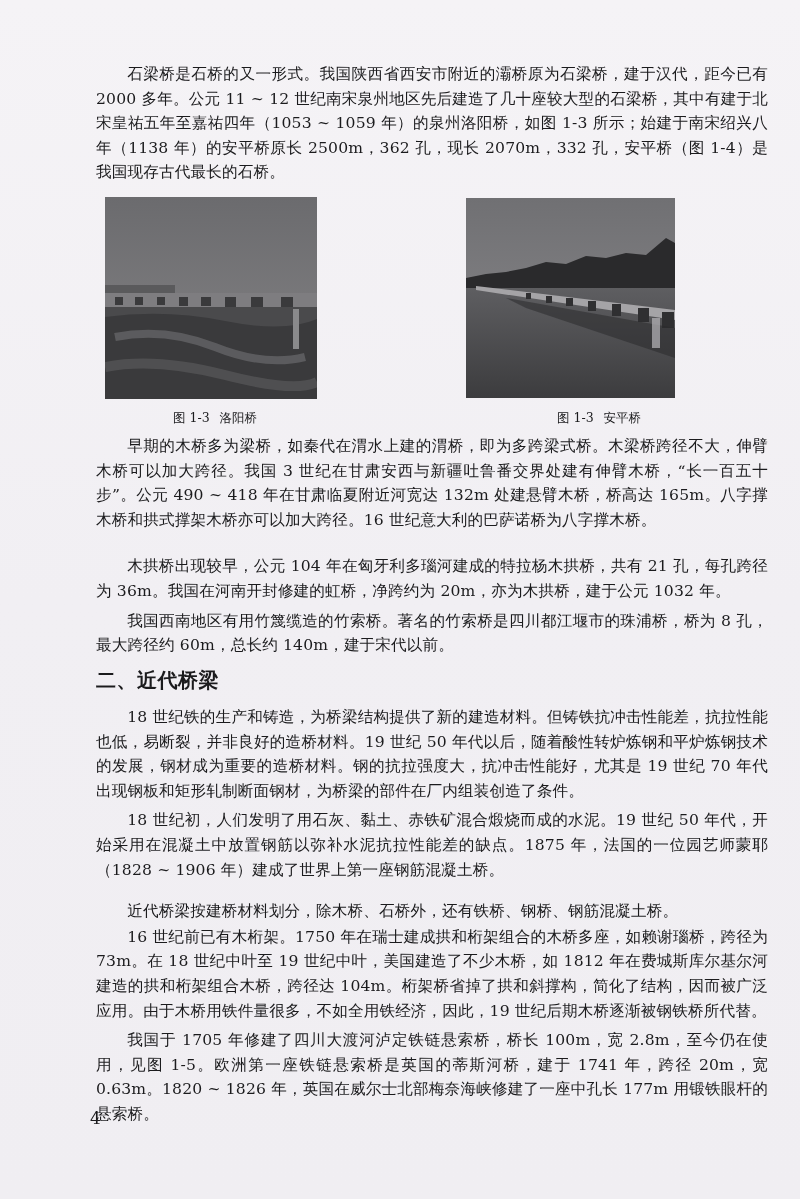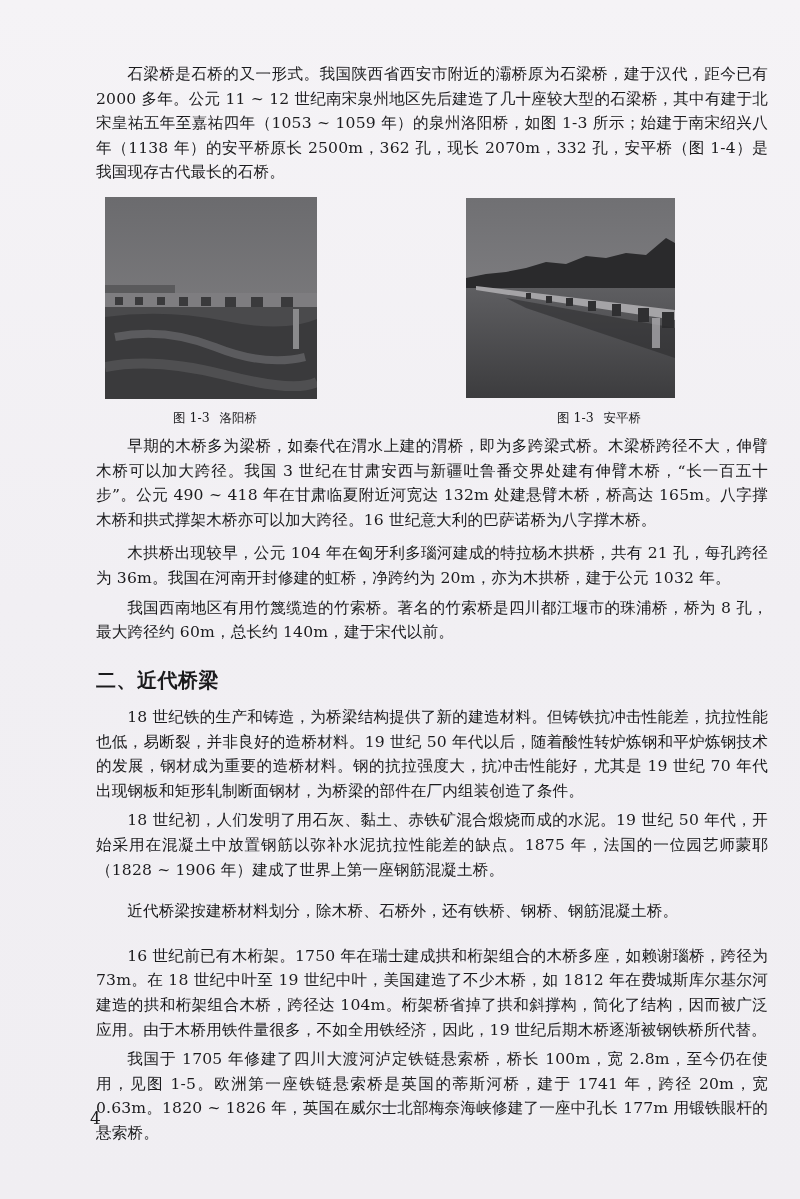--- a/index.html
+++ b/index.html
@@ -114,28 +114,28 @@
         <rect x="186" y="120" width="8" height="30" fill="#b8b7ba" opacity="0.7"></rect>
       </svg>
     </div>
     <div class="caption" style="left:557px; top:410px;">
       <span class="num">图 1-3</span><span>安平桥</span>
     </div>
   </div>
 
   <div class="text-block" style="top:434px;">
     <p class="para">早期的木桥多为梁桥，如秦代在渭水上建的渭桥，即为多跨梁式桥。木梁桥跨径不大，伸臂木桥可以加大跨径。我国 3 世纪在甘肃安西与新疆吐鲁番交界处建有伸臂木桥，“长一百五十步”。公元 490 ~ 418 年在甘肃临夏附近河宽达 132m 处建悬臂木桥，桥高达 165m。八字撑木桥和拱式撑架木桥亦可以加大跨径。16 世纪意大利的巴萨诺桥为八字撑木桥。</p>
-    <p class="para" style="margin-top:9px;">木拱桥出现较早，公元 104 年在匈牙利多瑙河建成的特拉杨木拱桥，共有 21 孔，每孔跨径为 36m。我国在河南开封修建的虹桥，净跨约为 20m，亦为木拱桥，建于公元 1032 年。</p>
+    <p class="para" style="margin-top:22px;">木拱桥出现较早，公元 104 年在匈牙利多瑙河建成的特拉杨木拱桥，共有 21 孔，每孔跨径为 36m。我国在河南开封修建的虹桥，净跨约为 20m，亦为木拱桥，建于公元 1032 年。</p>
     <p class="para" style="margin-top:5px;">我国西南地区有用竹篾缆造的竹索桥。著名的竹索桥是四川都江堰市的珠浦桥，桥为 8 孔，最大跨径约 60m，总长约 140m，建于宋代以前。</p>
   </div>
 
   <div class="heading">二、近代桥梁</div>
 
   <div class="text-block" style="top:705px;">
     <p class="para">18 世纪铁的生产和铸造，为桥梁结构提供了新的建造材料。但铸铁抗冲击性能差，抗拉性能也低，易断裂，并非良好的造桥材料。19 世纪 50 年代以后，随着酸性转炉炼钢和平炉炼钢技术的发展，钢材成为重要的造桥材料。钢的抗拉强度大，抗冲击性能好，尤其是 19 世纪 70 年代出现钢板和矩形轧制断面钢材，为桥梁的部件在厂内组装创造了条件。</p>
     <p class="para" style="margin-top:5px;">18 世纪初，人们发明了用石灰、黏土、赤铁矿混合煅烧而成的水泥。19 世纪 50 年代，开始采用在混凝土中放置钢筋以弥补水泥抗拉性能差的缺点。1875 年，法国的一位园艺师蒙耶（1828 ~ 1906 年）建成了世界上第一座钢筋混凝土桥。</p>
     <p class="para" style="margin-top:17px;">近代桥梁按建桥材料划分，除木桥、石桥外，还有铁桥、钢桥、钢筋混凝土桥。</p>
-    <p class="para" style="margin-top:20px;">16 世纪前已有木桁架。1750 年在瑞士建成拱和桁架组合的木桥多座，如赖谢瑙桥，跨径为 73m。在 18 世纪中叶至 19 世纪中叶，美国建造了不少木桥，如 1812 年在费城斯库尔基尔河建造的拱和桁架组合木桥，跨径达 104m。桁架桥省掉了拱和斜撑构，简化了结构，因而被广泛应用。由于木桥用铁件量很多，不如全用铁经济，因此，19 世纪后期木桥逐渐被钢铁桥所代替。</p>
+    <p class="para" style="margin-top:1px;">16 世纪前已有木桁架。1750 年在瑞士建成拱和桁架组合的木桥多座，如赖谢瑙桥，跨径为 73m。在 18 世纪中叶至 19 世纪中叶，美国建造了不少木桥，如 1812 年在费城斯库尔基尔河建造的拱和桁架组合木桥，跨径达 104m。桁架桥省掉了拱和斜撑构，简化了结构，因而被广泛应用。由于木桥用铁件量很多，不如全用铁经济，因此，19 世纪后期木桥逐渐被钢铁桥所代替。</p>
     <p class="para" style="margin-top:5px;">我国于 1705 年修建了四川大渡河泸定铁链悬索桥，桥长 100m，宽 2.8m，至今仍在使用，见图 1-5。欧洲第一座铁链悬索桥是英国的蒂斯河桥，建于 1741 年，跨径 20m，宽 0.63m。1820 ~ 1826 年，英国在威尔士北部梅奈海峡修建了一座中孔长 177m 用锻铁眼杆的悬索桥。</p>
   </div>
 
   <div class="page-number">4</div>
 </div>
 
 </body></html>

